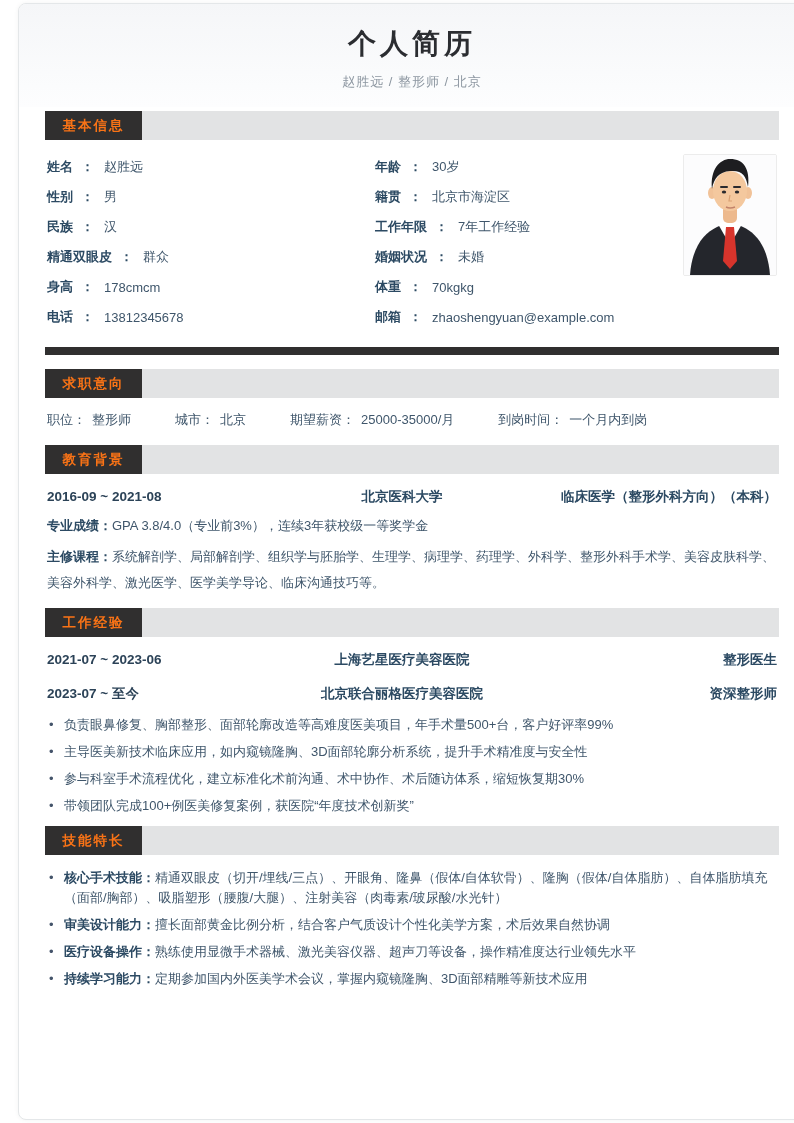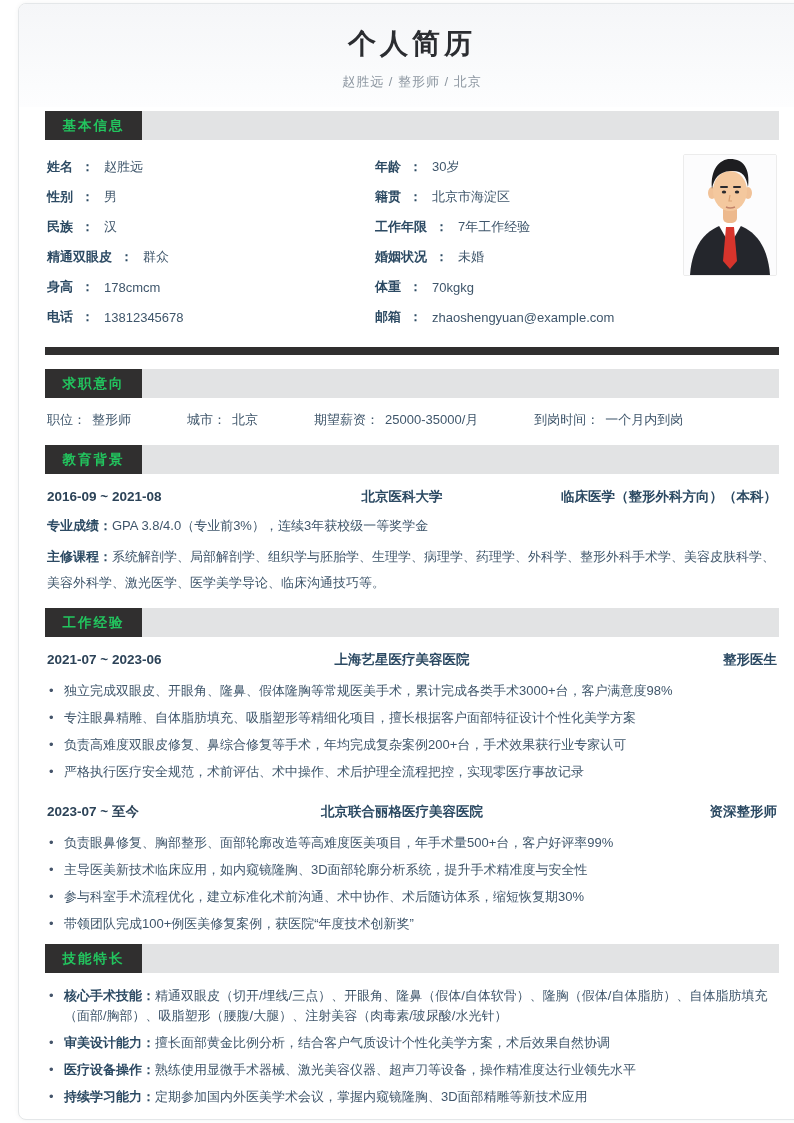--- a/index.html
+++ b/index.html
@@ -26,42 +26,42 @@
     padding: 21px 0 16px;
   }
   .hero-title { font-size: 28px; font-weight: bold; color: #2b2d31; letter-spacing: 4px; }
   .hero-sub { font-size: 13px; color: #8d97a1; margin-top: 10px; letter-spacing: 1px; }
 
   .content { padding: 0 26px; }
 
   
   .sec-header { display: flex; height: 29px; background: #e2e3e4; margin-top: 4px; }
   .sec-label {
-    background: #302f2f; color: #22c55e;
+    background: #302f2f; color: #f97316;
     width: 97px; display: flex; align-items: center; justify-content: center;
     font-size: 13.5px; font-weight: bold; letter-spacing: 2px;
   }
 
   
   .basic-wrap { display: flex; padding: 12px 2px 2px; }
   .basic-cols { flex: 1; display: flex; }
   .basic-col { flex: 1; }
   .basic-col.right { flex: 0 0 300px; }
   .field { height: 30px; display: flex; align-items: center; font-size: 13px; }
   .field .lbl { font-weight: bold; color: #2c4a63; }
   .field .colon { font-weight: bold; color: #2c4a63; margin: 0 10px 0 8px; }
   .field .val { color: #3f566b; }
   .photo-box {
     flex: 0 0 94px; height: 122px; margin-left: 8px; margin-top: 2px;
     border: 1px solid #ececec; border-radius: 2px; overflow: hidden; background: #fbfbfc;
   }
   .divider { height: 8px; background: #302f2f; margin: 13px 0 14px; }
 
   
-  .intent-row { display: flex; gap: 56px; padding: 13px 2px 12px; font-size: 13px; color: #3f566b; }
+  .intent-row { display: flex; gap: 44px; padding: 13px 2px 12px; font-size: 13px; color: #3f566b; }
   .intent-item { white-space: nowrap; }
   .intent-item .icolon { margin-right: 6px; }
 
   
   .entry-head {
     display: flex; align-items: baseline;
     font-size: 13.5px; font-weight: bold; color: #2b4257;
     padding: 14px 2px 2px;
   }
   .eh-left { width: 220px; }
@@ -227,26 +227,20 @@
 
     <div class="sec-header" style="margin-top:12px;">
       <div class="sec-label">工作经验</div>
     </div>
 
     <div class="entry-head">
       <div class="eh-left">2021-07 ~ 2023-06</div>
       <div class="eh-mid">上海艺星医疗美容医院</div>
       <div class="eh-right">整形医生</div>
     </div>
-    <ul class="blist">
-      <li>独立完成双眼皮、开眼角、隆鼻、假体隆胸等常规医美手术，累计完成各类手术3000+台，客户满意度98%</li>
-      <li>专注眼鼻精雕、自体脂肪填充、吸脂塑形等精细化项目，擅长根据客户面部特征设计个性化美学方案</li>
-      <li>负责高难度双眼皮修复、鼻综合修复等手术，年均完成复杂案例200+台，手术效果获行业专家认可</li>
-      <li>严格执行医疗安全规范，术前评估、术中操作、术后护理全流程把控，实现零医疗事故记录</li>
-    </ul>
 
     <div class="entry-head">
       <div class="eh-left">2023-07 ~ 至今</div>
       <div class="eh-mid">北京联合丽格医疗美容医院</div>
       <div class="eh-right">资深整形师</div>
     </div>
     <ul class="blist">
       <li>负责眼鼻修复、胸部整形、面部轮廓改造等高难度医美项目，年手术量500+台，客户好评率99%</li>
       <li>主导医美新技术临床应用，如内窥镜隆胸、3D面部轮廓分析系统，提升手术精准度与安全性</li>
       <li>参与科室手术流程优化，建立标准化术前沟通、术中协作、术后随访体系，缩短恢复期30%</li>

